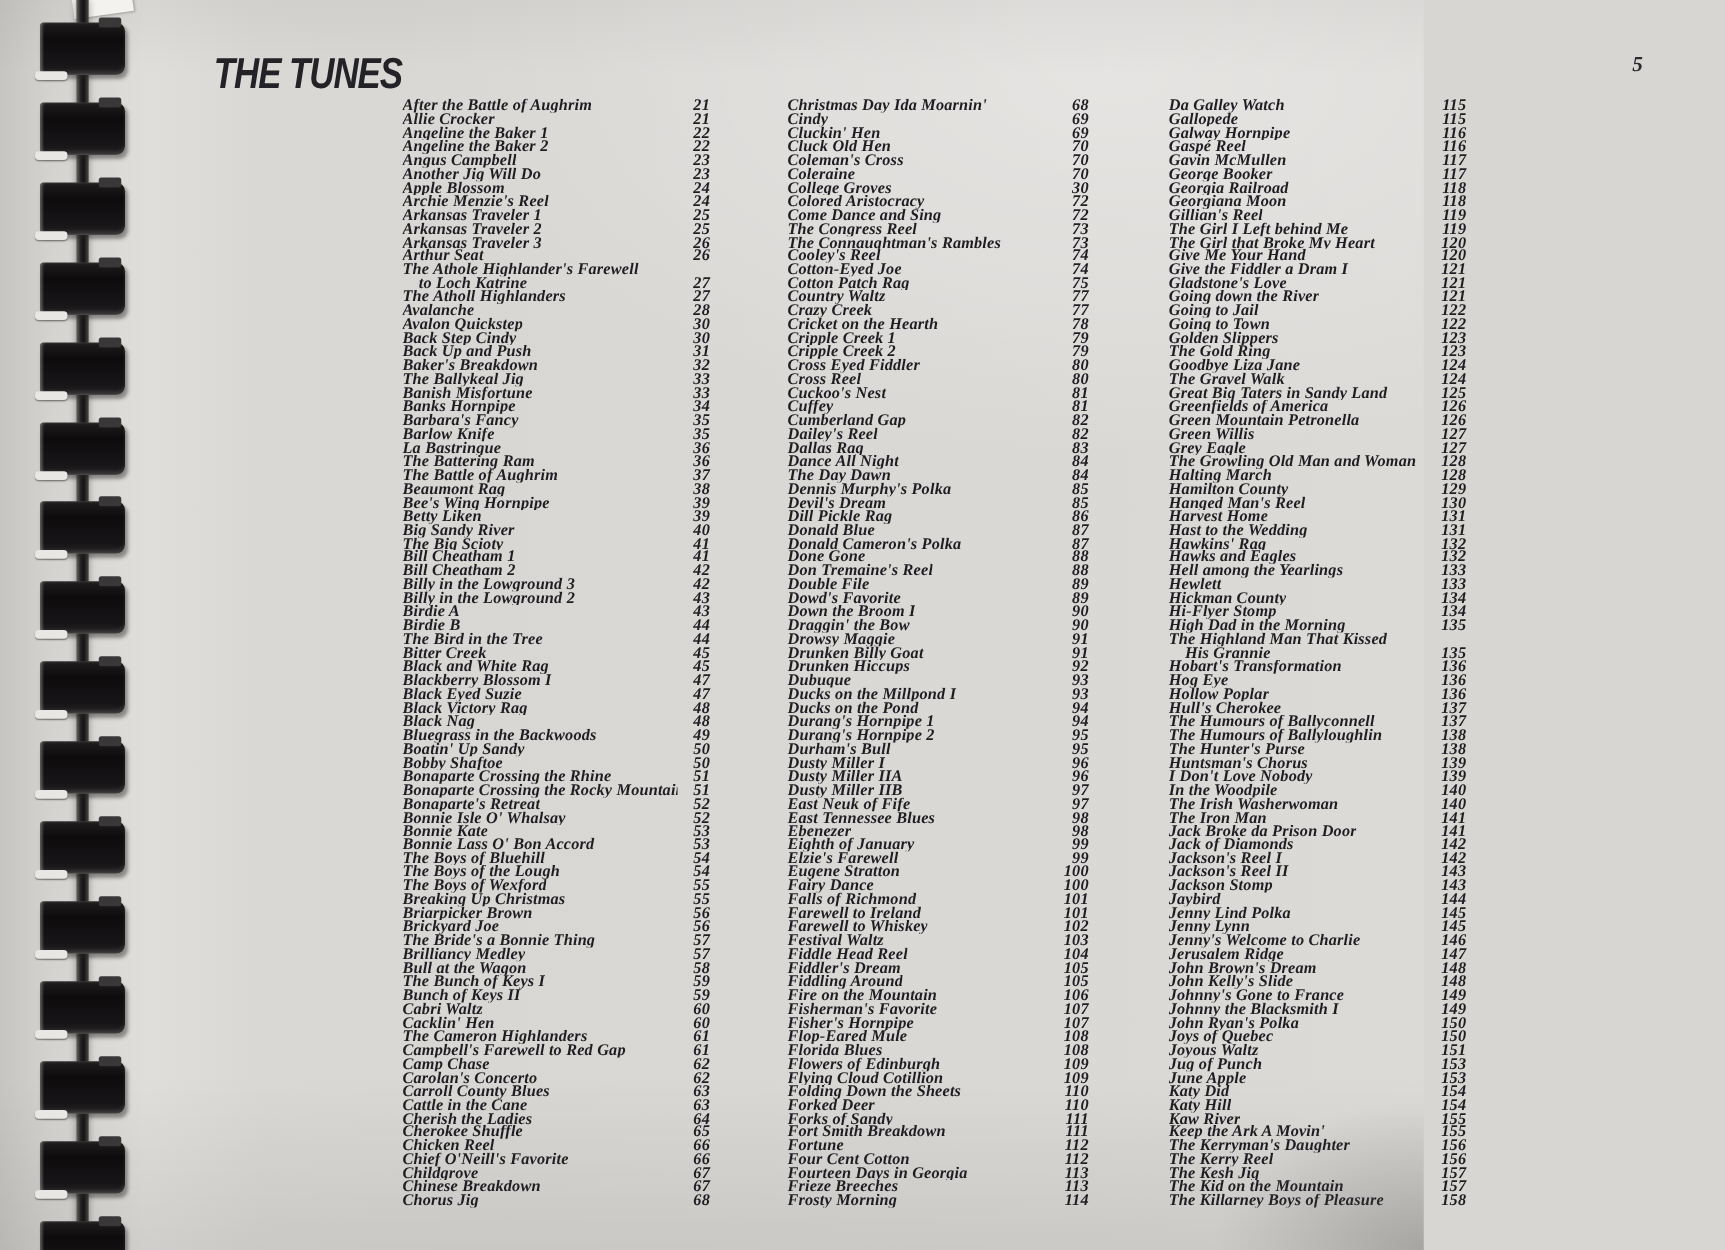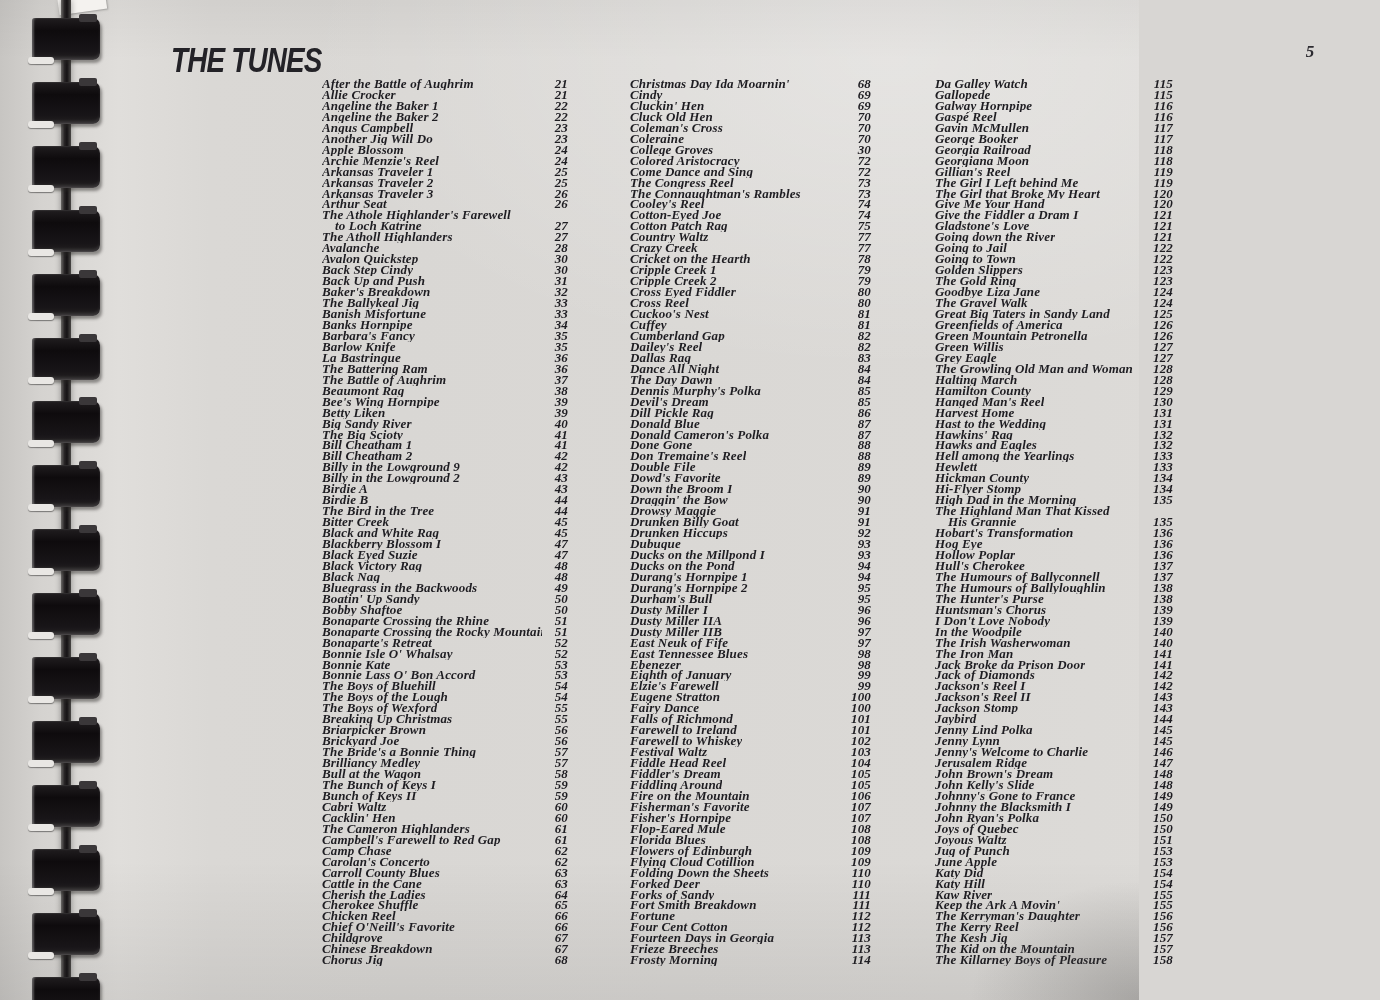--- a/index.html
+++ b/index.html
@@ -238,21 +238,21 @@
       </div>
       <div class="row">
         <span class="n">Bill Cheatham 1</span>
         <span class="pg">41</span>
       </div>
       <div class="row">
         <span class="n">Bill Cheatham 2</span>
         <span class="pg">42</span>
       </div>
       <div class="row">
-        <span class="n">Billy in the Lowground 9</span>
+        <span class="n">Billy in the Lowground 3</span>
         <span class="pg">42</span>
       </div>
       <div class="row">
         <span class="n">Billy in the Lowground 2</span>
         <span class="pg">43</span>
       </div>
       <div class="row">
         <span class="n">Birdie A</span>
         <span class="pg">43</span>
       </div>

